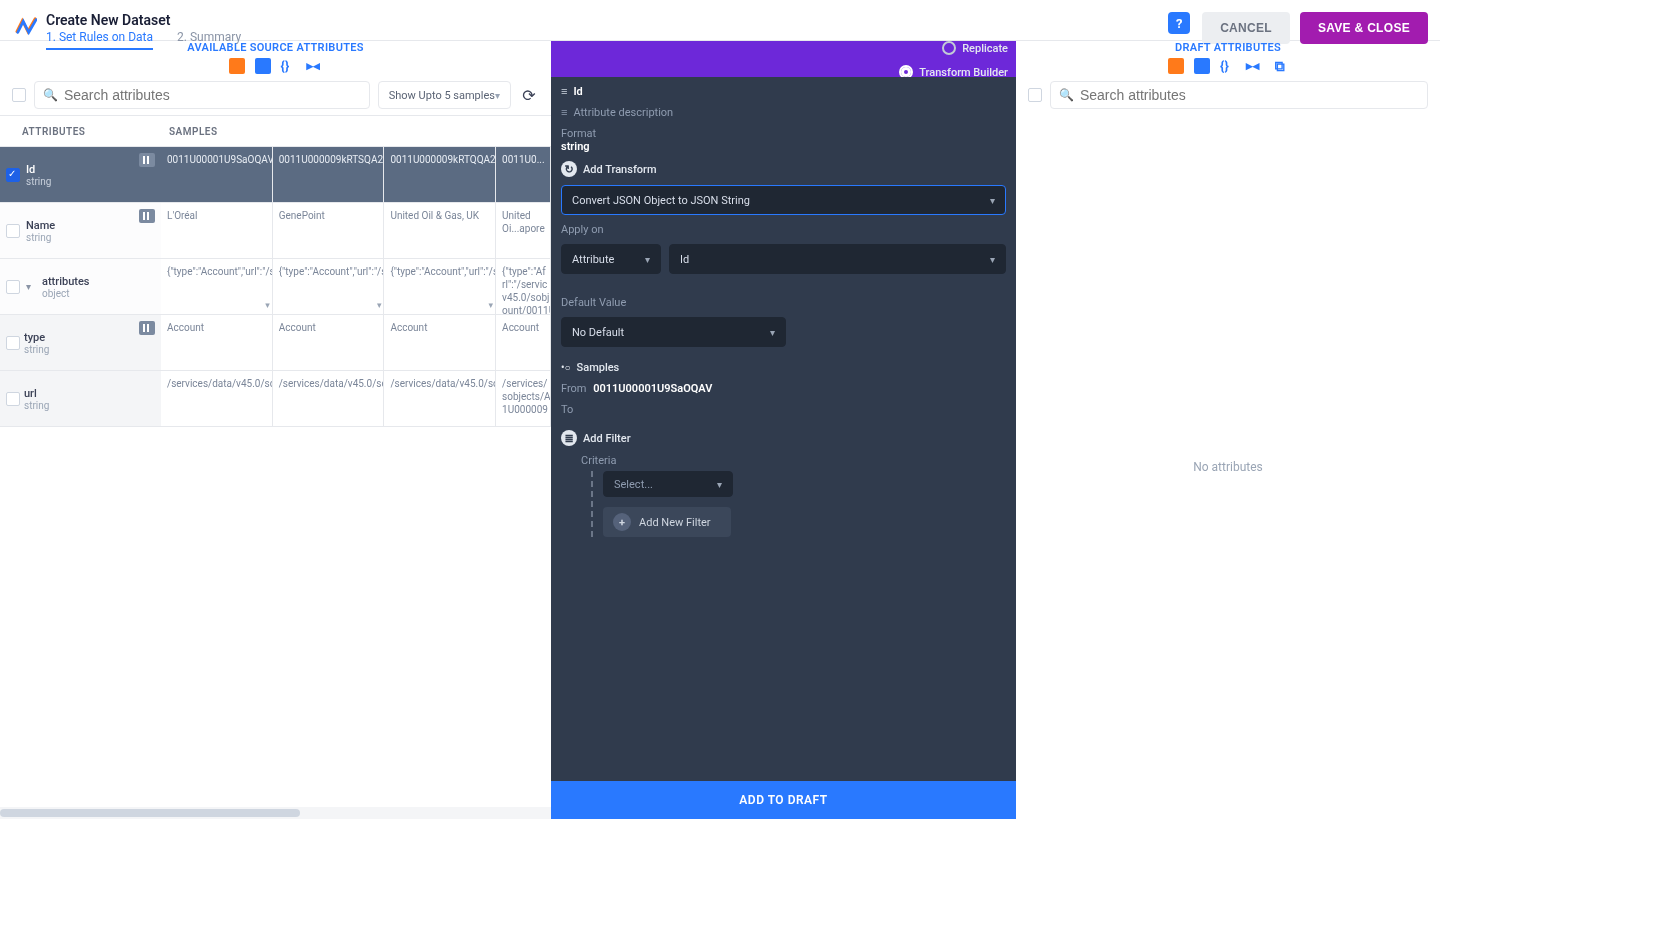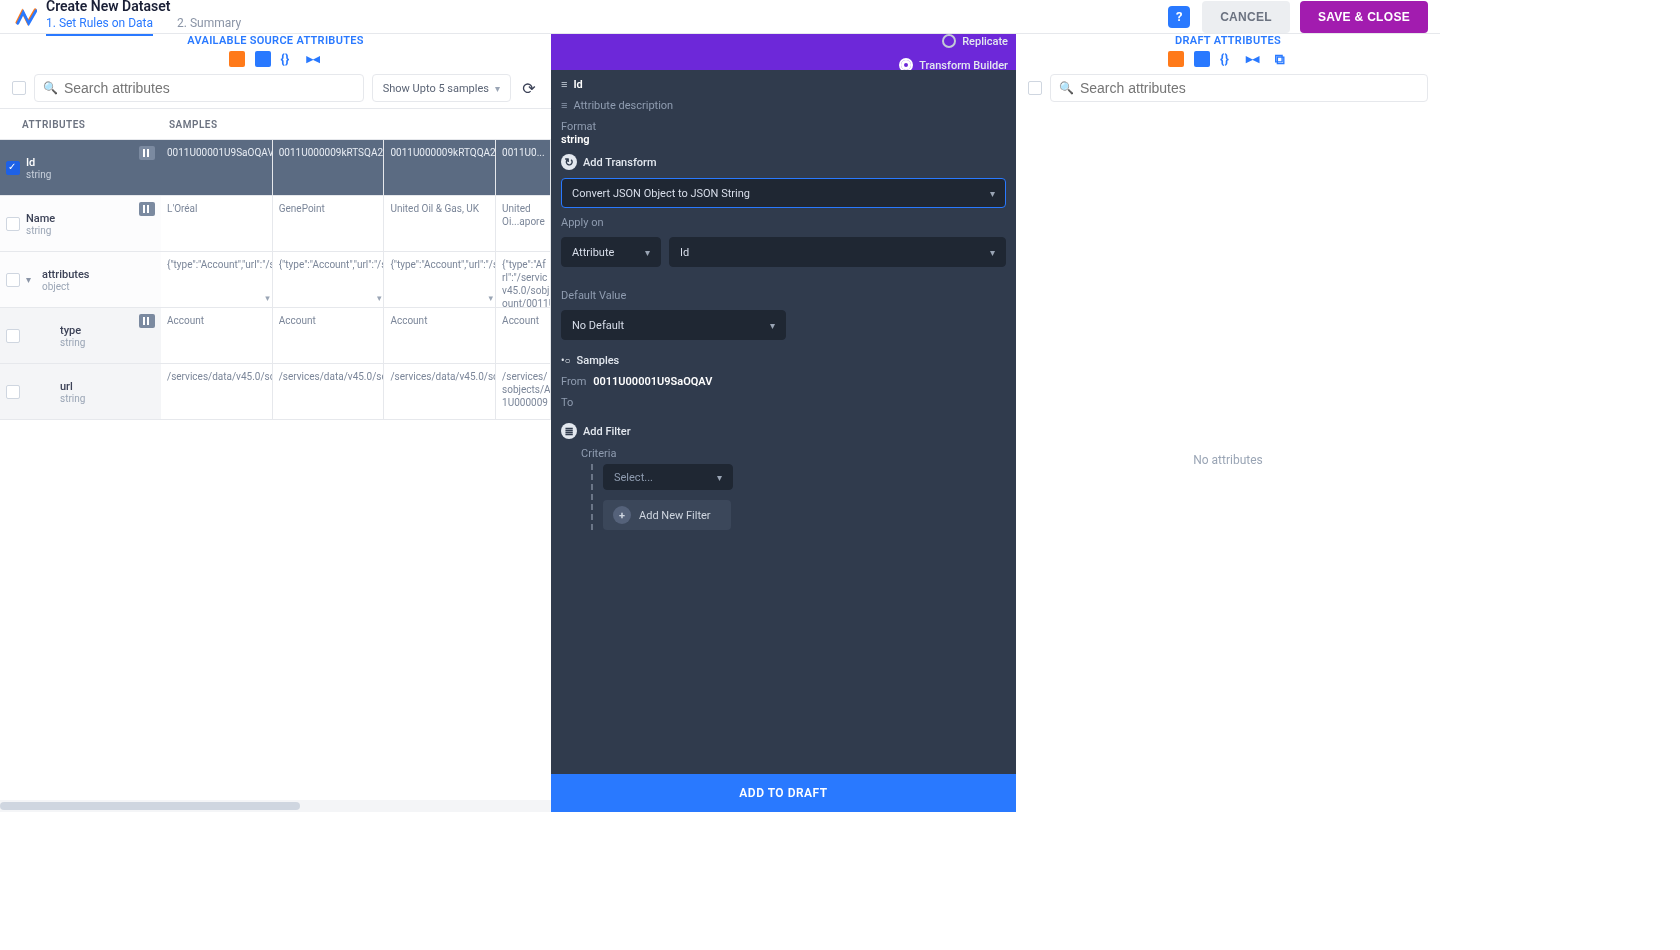--- a/index.html
+++ b/index.html
@@ -1,19 +1,19 @@
 <!DOCTYPE html>
 <html><head>
 <meta charset="utf-8">
 <style>
   * { box-sizing: border-box; margin: 0; padding: 0; }
   body { font-family: -apple-system, Roboto, "Segoe UI", Arial, sans-serif; font-size: 12px; color: #3c4257; background: #fff; width: 1440px; height: 822px; overflow: hidden; }
 
   
-  .hdr { display:flex; align-items:center; height:34px; border-bottom:1px solid #e6e8ec; padding:0 12px; }
+  .hdr { display:flex; align-items:flex-start; height:41px; border-bottom:1px solid #e6e8ec; padding:12px 12px; }
   .hdr .logo { width:28px; height:28px; display:flex; align-items:center; justify-content:center; margin-right:6px; }
   .hdr .logo svg { width:22px; height:22px; }
   .hdr .title-block { flex:0 0 auto; }
   .hdr .title { font-size:14px; font-weight:600; color:#1a1f36; }
   .hdr .steps { display:flex; gap:24px; margin-top:2px; font-size:12px; }
   .hdr .step { color:#8a94a6; }
   .hdr .step.active { color:#2979ff; border-bottom:2px solid #2979ff; padding-bottom:4px; }
   .hdr .spacer { flex:1; }
   .hdr .help { width:22px; height:22px; background:#2979ff; color:#fff; border-radius:4px; display:flex; align-items:center; justify-content:center; font-weight:700; font-size:13px; margin-right:12px; }
   .hdr .btn { height:32px; padding:0 18px; border:none; border-radius:4px; font-size:12px; font-weight:600; cursor:pointer; letter-spacing:.3px; }
@@ -35,34 +35,34 @@
   .ico.orange { background:#ff7a1a; border-radius:2px; }
   .ico.blue   { background:#2979ff; border-radius:2px; }
   .ico.braces { color:#2979ff; font-weight:700; font-size:13px; }
   .ico.save   { color:#2979ff; font-size:13px; }
 
   
   .search-row { display:flex; align-items:center; padding:6px 12px; gap:8px; }
   .chk { width:14px; height:14px; border:1px solid #cfd6e0; border-radius:2px; background:#fff; }
   .search-input { flex:1; height:28px; border:1px solid #e6e8ec; border-radius:4px; display:flex; align-items:center; padding:0 8px; color:#9aa5b5; gap:6px; }
   .search-txt { background:none; border:none; outline:none; font-size:14px; color:#3c4257; flex:1; }
-  .sample-sel { height:28px; border:1px solid #e6e8ec; border-radius:4px; display:flex; align-items:center; padding:0 10px; font-size:11px; color:#5b6475; gap:6px; }
+  .sample-sel { height:28px; border:1px solid #e6e8ec; border-radius:4px; display:flex; align-items:center; padding:0 10px; font-size:11px; color:#5b6475; }
   .refresh { width:20px; height:20px; font-size:16px; color:#3c4257; display:flex; align-items:center; justify-content:center; }
 
   
   .tbl-wrap { flex:1; overflow:hidden; position:relative; }
   .col-hdrs { display:flex; height:32px; font-size:10px; font-weight:600; letter-spacing:.5px; color:#6b7280; border-top:1px solid #e6e8ec; border-bottom:1px solid #e6e8ec; align-items:center; }
   .col-hdrs .col-attr { width:161px; padding-left:22px; }
   .col-hdrs .col-samp { flex:1; padding-left:8px; }
   .grid { display:flex; }
   .attr-col { width:161px; }
   .samp-col { flex:1; overflow-x:hidden; }
   .attr-cell { height:56px; border-bottom:1px solid #e6e8ec; display:flex; align-items:center; padding-left:6px; gap:6px; position:relative; background:#fcfcfd; }
   .attr-cell.selected { background:#5b6b82; color:#fff; }
-  .attr-cell.child { padding-left:60px; background:#f4f5f7; }
+  .attr-cell.child { padding-left:24px; background:#f4f5f7; }
   .attr-cell .chk { flex:0 0 14px; }
   .attr-cell.selected .chk { background:#1e61e6; border-color:#1e61e6; position:relative; }
   .attr-cell.selected .chk::after { content:"✓"; color:#fff; font-size:10px; position:absolute; top:-1px; left:1px; }
   .attr-cell .caret { width:10px; color:#8a94a6; font-size:10px; }
   .attr-cell .names { display:flex; flex-direction:column; }
   .attr-cell .n  { font-size:11px; font-weight:500; }
   .attr-cell .t  { font-size:10px; color:#9aa5b5; }
   .attr-cell.selected .t { color:#c8d0dc; }
   .attr-cell .bar-ico { position:absolute; right:6px; top:6px; width:16px; height:14px; background:#7b8aa0; border-radius:2px; display:flex; align-items:center; justify-content:center; }
   .attr-cell .bar-ico::before { content:""; width:8px; height:8px; background:repeating-linear-gradient(90deg,#fff 0 2px,transparent 2px 4px); }

